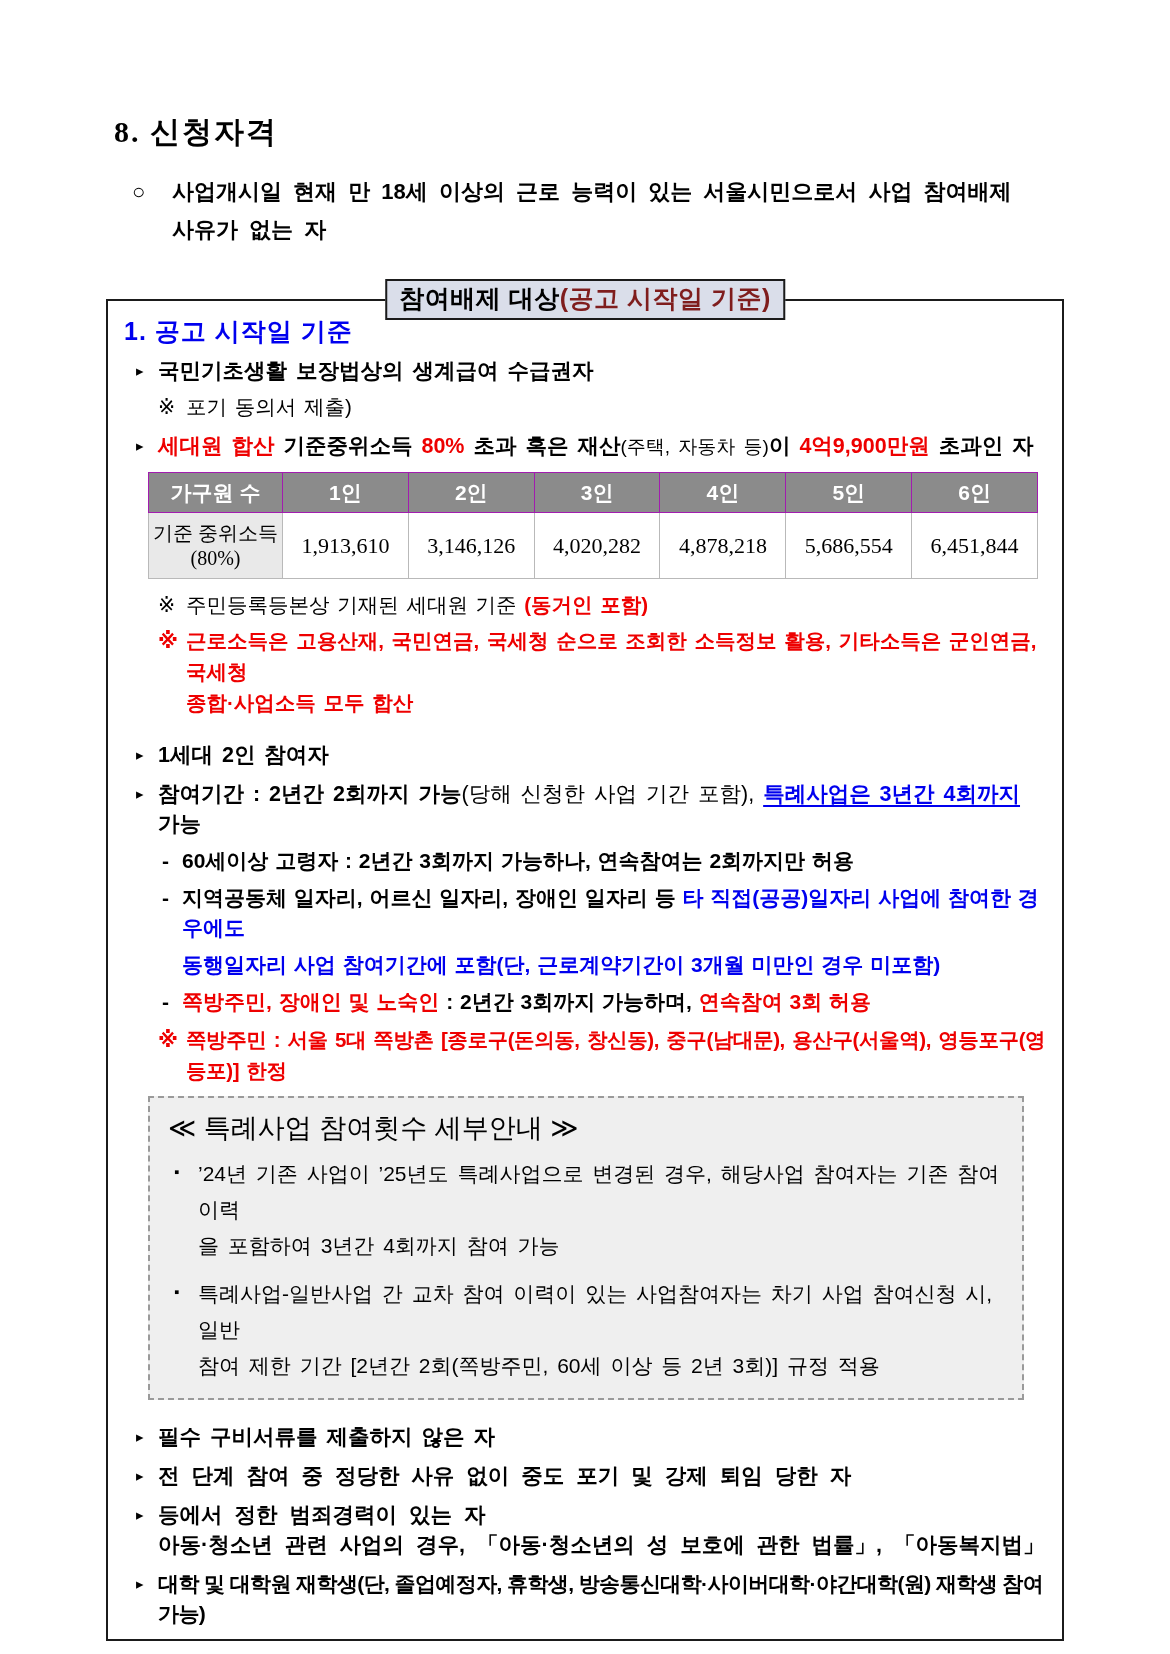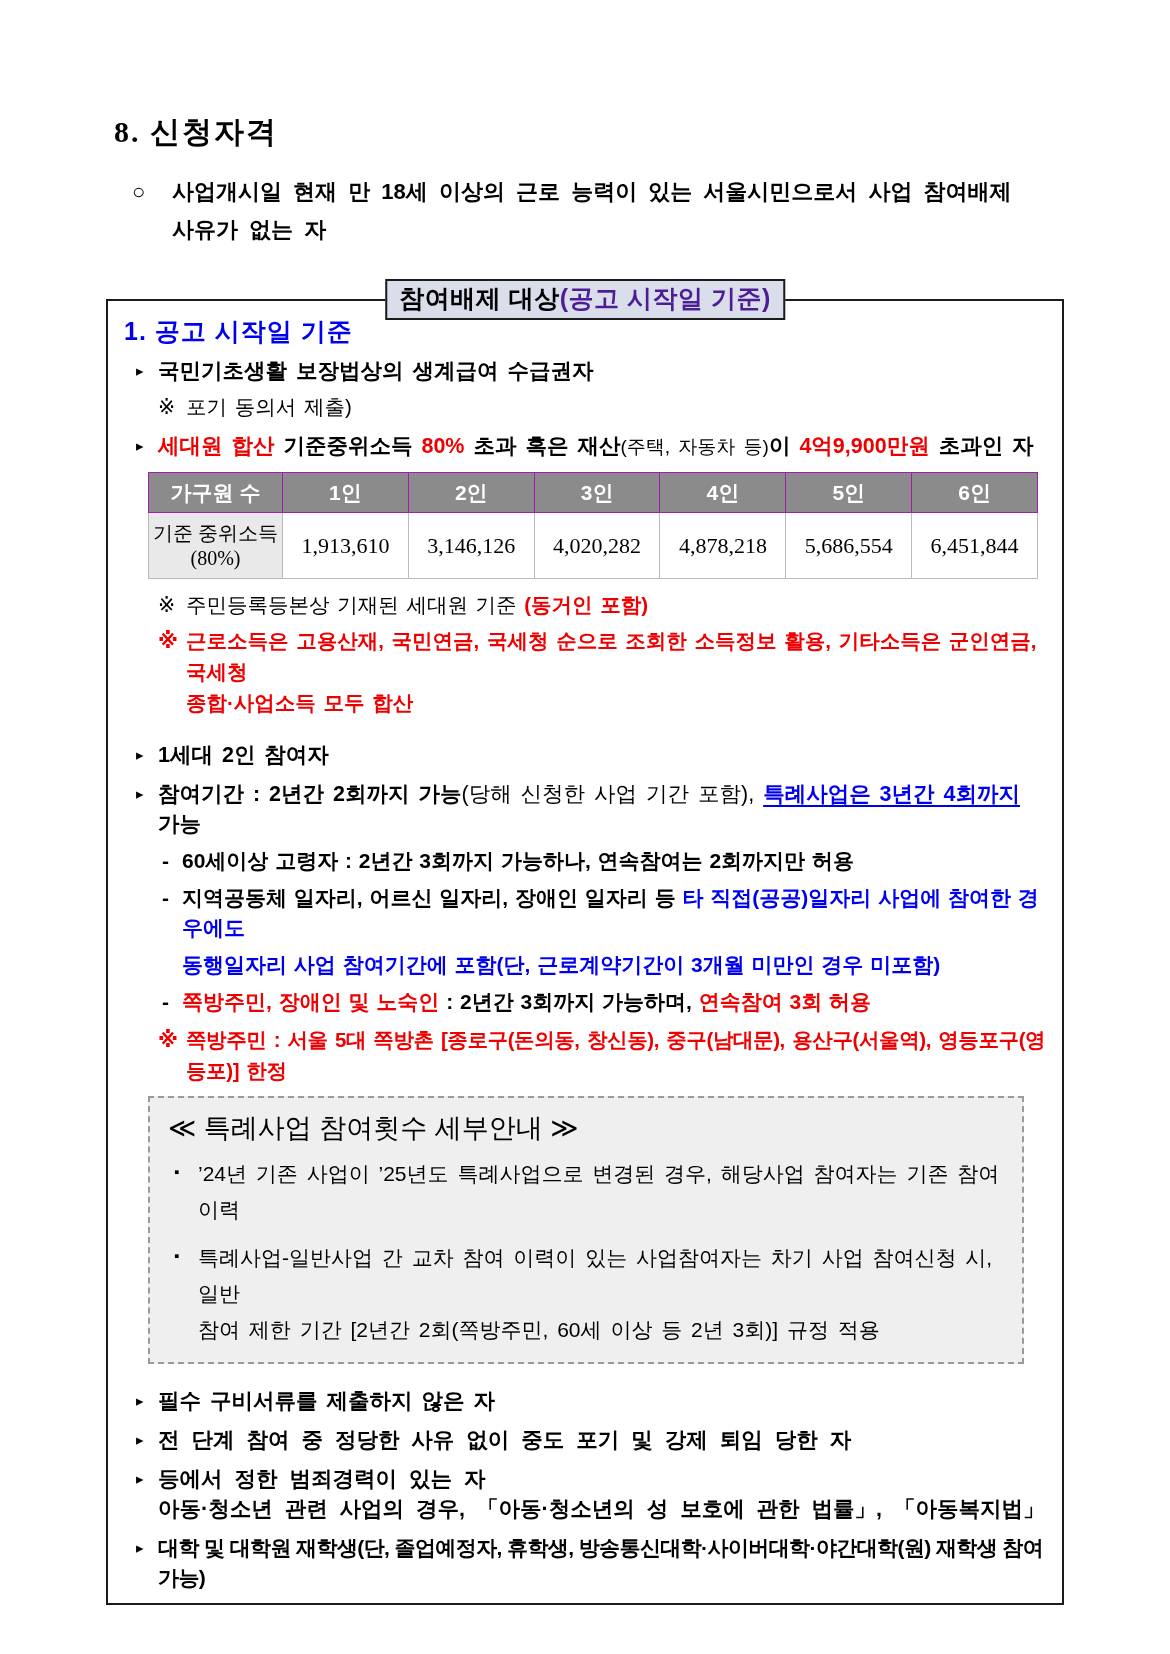--- a/index.html
+++ b/index.html
@@ -7,21 +7,21 @@
   .page { width:1170px; height:1654px; background:#fff; position:relative; overflow:hidden; }
   .content { width:958px; margin-left:106px; padding-top:112px; }
 
   .doc-heading { font-family:"Liberation Serif","DejaVu Serif",serif; font-size:30px; font-weight:700; margin-left:8px; letter-spacing:2px; }
 
   .intro { margin-top:20px; margin-left:26px; font-size:22px; font-weight:600; line-height:38px; word-spacing:5px; position:relative; padding-left:40px; }
   .intro .circle-marker { position:absolute; left:0; top:0; font-weight:400; font-size:22px; }
 
   .main-box { margin-top:50px; border:2px solid #1b1b1b; padding:14px 12px 10px 14px; position:relative; }
   .banner { position:absolute; top:-22px; left:50%; transform:translateX(-50%); background:#dadeea; border:2px solid #1b1b1b; padding:1px 12px 3px 12px; font-size:25px; font-weight:800; white-space:nowrap; letter-spacing:0.5px; }
-  .banner .blue { color:#4c1d95; }
+  .banner .blue { color:#7f1d1d; }
 
   .sec-heading { color:#0000ee; font-size:25px; font-weight:800; letter-spacing:1px; line-height:32px; margin-left:2px; }
 
   .item { position:relative; padding-left:36px; font-size:21.5px; font-weight:700; line-height:30px; margin-top:9px; word-spacing:3px; }
   .item .arrow { position:absolute; left:14px; top:0; font-size:15px; font-weight:400; }
   .item.wide { word-spacing:6px; }
   .item.condensed { letter-spacing:-0.6px; word-spacing:0; font-size:21px; }
 
   .note { position:relative; padding-left:64px; font-size:20.5px; font-weight:500; line-height:31px; margin-top:5px; word-spacing:2px; }
   .note .nmark { position:absolute; left:36px; top:0; }
@@ -163,20 +163,21 @@
       <div class="note red-note tight" style="padding-left:64px; margin-top:7px;">
         <span class="nmark">※</span>
         <span>쪽방주민 : 서울 5대 쪽방촌 [종로구(돈의동, 창신동), 중구(남대문), 용산구(서울역), 영등포구(영등포)] 한정</span>
       </div>
 
       <div class="special-box">
         <div class="sp-title">≪ 특례사업 참여횟수 세부안내 ≫</div>
         <div class="sp-item">
           <span class="sq">▪</span>
           <div>’24년 기존 사업이 ’25년도 특례사업으로 변경된 경우, 해당사업 참여자는 기존 참여 이력</div>
+          <div>을 포함하여 3년간 4회까지 참여 가능</div>
         </div>
         <div class="sp-item">
           <span class="sq">▪</span>
           <div>특례사업-일반사업 간 교차 참여 이력이 있는 사업참여자는 차기 사업 참여신청 시, 일반</div>
           <div>참여 제한 기간 [2년간 2회(쪽방주민, 60세 이상 등 2년 3회)] 규정 적용</div>
         </div>
       </div>
 
       <div class="item gap-lg">
         <span class="arrow">▸</span>

